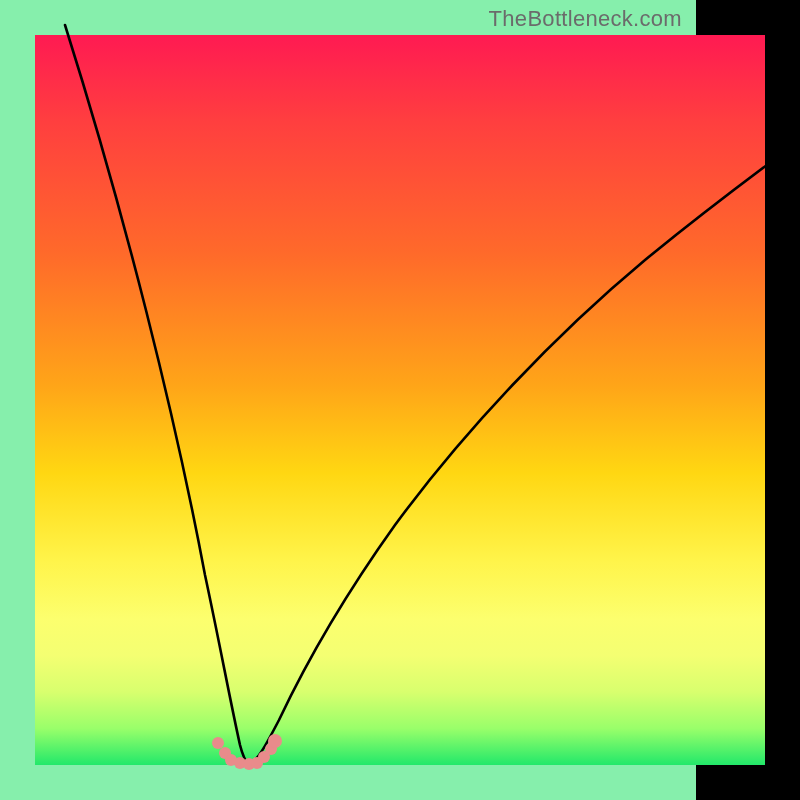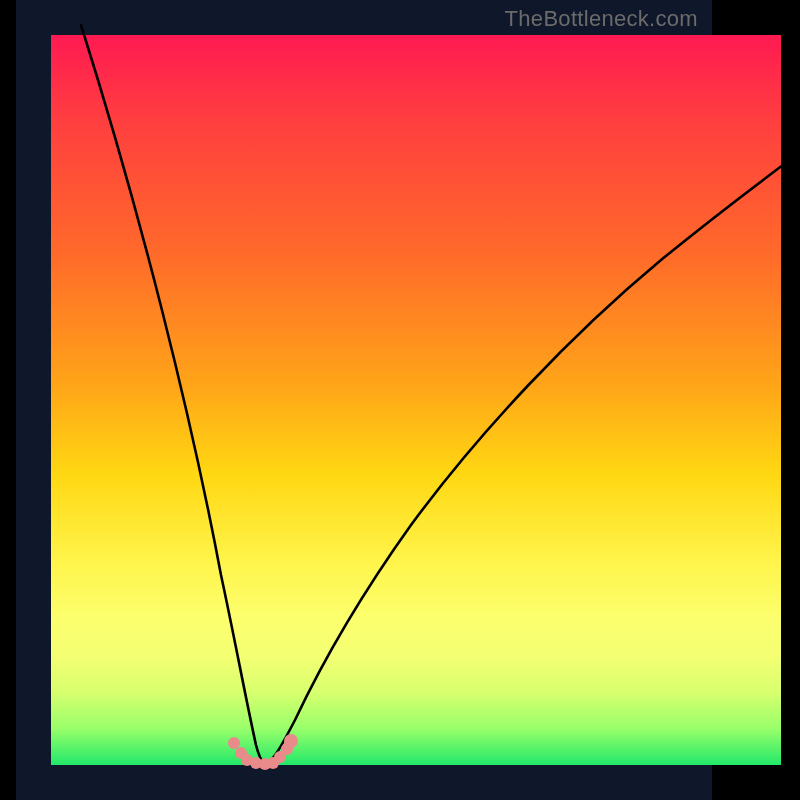--- a/index.html
+++ b/index.html
@@ -8,22 +8,21 @@
     width: 800px;
     height: 800px;
     overflow: hidden;
     background: #000;
     font-family: Arial, Helvetica, sans-serif;
   }
   .stage {
     position: relative;
     width: 696px;
     height: 800px;
-    background: #0f172a;
-    margin-left: 16px;
+    background: #86efac;
   }
   .plot-area {
     position: absolute;
     left: 35px;
     top: 35px;
     width: 730px;
     height: 730px;
     background: linear-gradient(
       to bottom,
       #ff1a52 0%,

